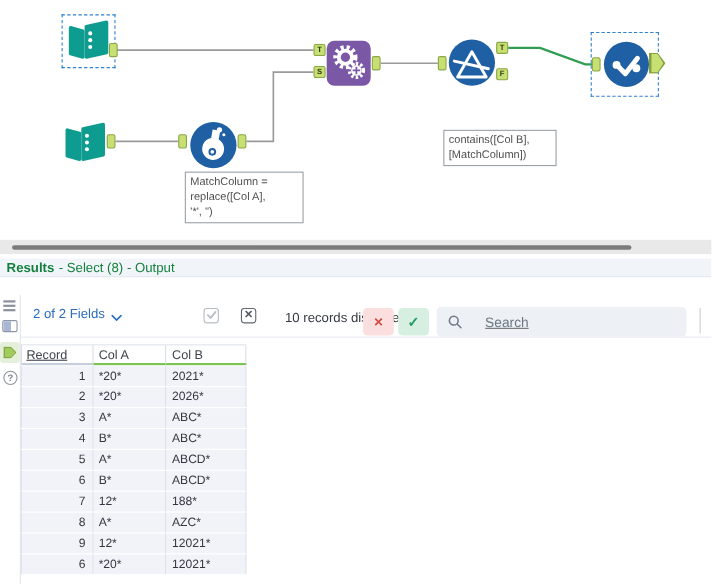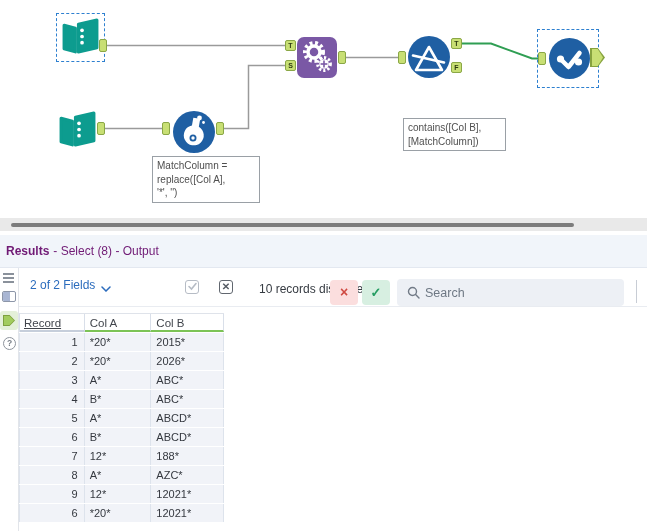--- a/index.html
+++ b/index.html
@@ -21,45 +21,45 @@
   .outarrow .oa-outer{position:absolute;inset:0;background:#86a23e;
        clip-path:polygon(0 0,52% 0,100% 50%,52% 100%,0 100%);}
   .outarrow .oa-inner{position:absolute;inset:1px 2px;background:#c8df74;
        clip-path:polygon(0 0,52% 0,100% 50%,52% 100%,0 100%);}
   .note{position:absolute;background:#fff;border:1px solid #9aa0a6;color:#4f4f4f;
         font:400 10px/1.35 "Liberation Sans",sans-serif;padding:2px 4px;white-space:pre-line;}
   
   .hscroll{position:absolute;left:0;top:218px;width:647px;height:13px;background:#e9e9e9;}
   .hthumb{position:absolute;left:11px;top:5px;width:563px;height:4px;background:#7c7c7c;border-radius:2px;}
   
-  .rheader{position:absolute;left:0;top:235px;width:647px;height:33px;background:#f1f5fa;
+  .rheader{position:absolute;left:0;top:235px;width:647px;height:17px;background:#f1f5fa;
            border-bottom:1px solid #e3e8f0;box-sizing:border-box;
-           display:flex;align-items:center;padding-left:6px;font-size:12px;color:#701a75;}
+           display:flex;align-items:center;padding-left:6px;font-size:12px;color:#15803d;}
   .rh-bold{font-weight:bold;}
   .rh-rest{margin-left:4px;}
   
   .toolbar{position:absolute;left:0;top:268px;width:647px;height:39px;background:#fff;
            border-bottom:1px solid #e9ecf1;box-sizing:border-box;}
   .fields-btn{position:absolute;left:30px;top:10px;display:flex;align-items:flex-end;gap:6px;
            color:#2b6cbd;font-size:12px;cursor:pointer;background:none;border:none;padding:0;
            font-family:"Liberation Sans",sans-serif;}
   .cb-icon{position:absolute;left:185px;top:12px;width:14px;height:14px;border:1.5px solid #b6bcc5;
            border-radius:3px;box-sizing:border-box;}
   .xb-icon{position:absolute;left:219px;top:12px;width:14px;height:14px;border:1.5px solid #61676f;
            border-radius:3px;box-sizing:border-box;color:#555b63;font:bold 10px/11px "Liberation Sans",sans-serif;
            text-align:center;}
   .records{position:absolute;left:259px;top:14px;font-size:12px;color:#363b42;}
   .btn-x{position:absolute;left:330px;top:12px;width:28px;height:25px;background:#fbdede;border:none;
          border-radius:4px;color:#cf4a42;font:bold 14px/25px "Liberation Sans",sans-serif;text-align:center;padding:0;}
   .btn-ok{position:absolute;left:362px;top:12px;width:28px;height:25px;background:#d7efe1;border:none;
          border-radius:4px;color:#259d62;font:bold 13px/25px "Liberation Sans",sans-serif;text-align:center;padding:0;}
   .search{position:absolute;left:397px;top:11px;width:227px;height:27px;background:#edf0f5;
           border-radius:4px;display:flex;align-items:center;box-sizing:border-box;padding-left:10px;}
-  .search input{border:none;background:transparent;outline:none;margin-left:3px;width:170px;
-          font:400 12.5px "Liberation Sans",sans-serif;color:#737373;}
+  .search input{border:none;background:transparent;outline:none;margin-left:19px;width:170px;
+          font:400 12.5px "Liberation Sans",sans-serif;color:#737373;text-decoration:underline;}
   .search input::placeholder{color:#6e7884;}
   .tdivider{position:absolute;left:636px;top:12px;width:1px;height:23px;background:#c8cdd5;}
   
   .rail{position:absolute;left:0;top:268px;width:19px;height:263px;background:#fff;
         border-right:1px solid #e2e5ea;box-sizing:border-box;}
   .rail-list{position:absolute;left:3px;top:5px;width:11px;height:10px;}
   .rail-list span{display:block;height:1.5px;background:#8a919b;margin-bottom:2.5px;}
   .rail-panel{position:absolute;left:2px;top:23px;width:14px;height:11px;border:1px solid #8d96a8;
         border-radius:2px;box-sizing:border-box;overflow:hidden;}
   .rail-panel i{display:block;width:7px;height:100%;background:#a9b6d3;}
@@ -125,21 +125,21 @@
       <svg width="42" height="42" viewBox="0 0 42 42">
         <g transform="rotate(10 21 23)">
           <path d="M17.5,7 l7,0 l0,8 a10,10 0 1 1 -7,0 z" fill="#fff"></path>
         </g>
         <circle cx="26.5" cy="7" r="2.4" fill="#fff"></circle>
         <circle cx="30.5" cy="11.5" r="1.4" fill="#fff"></circle>
         <circle cx="20" cy="27" r="2.6" fill="none" stroke="#1f5fa3" stroke-width="1.8"></circle>
       </svg>
     </div>
     <div class="tab" style="left:216px;top:122px;"></div>
-    <div class="note" style="left:152px;top:156px;width:98px;">MatchColumn =
+    <div class="note" style="left:168px;top:156px;width:98px;">MatchColumn =
 replace([Col A],
 '*', '')</div>
 
     <div class="anchor" style="left:285px;top:40px;">T</div>
     <div class="anchor" style="left:285px;top:60px;">S</div>
     <div class="tool-square" style="left:297px;top:37px;width:40px;height:41px;">
       <svg width="40" height="41" viewBox="0 0 40 41">
         <circle cx="17" cy="15" r="9" fill="none" stroke="#fff" stroke-width="4" stroke-dasharray="2.8 2.6"></circle>
         <circle cx="17" cy="15" r="6" fill="none" stroke="#fff" stroke-width="3.5"></circle>
         <circle cx="27" cy="27" r="6.4" fill="none" stroke="#fff" stroke-width="3" stroke-dasharray="2.2 2"></circle>
@@ -232,21 +232,21 @@
 
   <div class="grid">
     <div class="thead">
       <div class="th rec-h w-rec">Record</div>
       <div class="th w-a">Col A</div>
       <div class="th w-b">Col B</div>
     </div>
     <div class="tr">
       <div class="td rec w-rec">1</div>
       <div class="td w-a">*20*</div>
-      <div class="td w-b">2015*</div>
+      <div class="td w-b">2021*</div>
     </div>
     <div class="tr">
       <div class="td rec w-rec">2</div>
       <div class="td w-a">*20*</div>
       <div class="td w-b">2026*</div>
     </div>
     <div class="tr">
       <div class="td rec w-rec">3</div>
       <div class="td w-a">A*</div>
       <div class="td w-b">ABC*</div>

